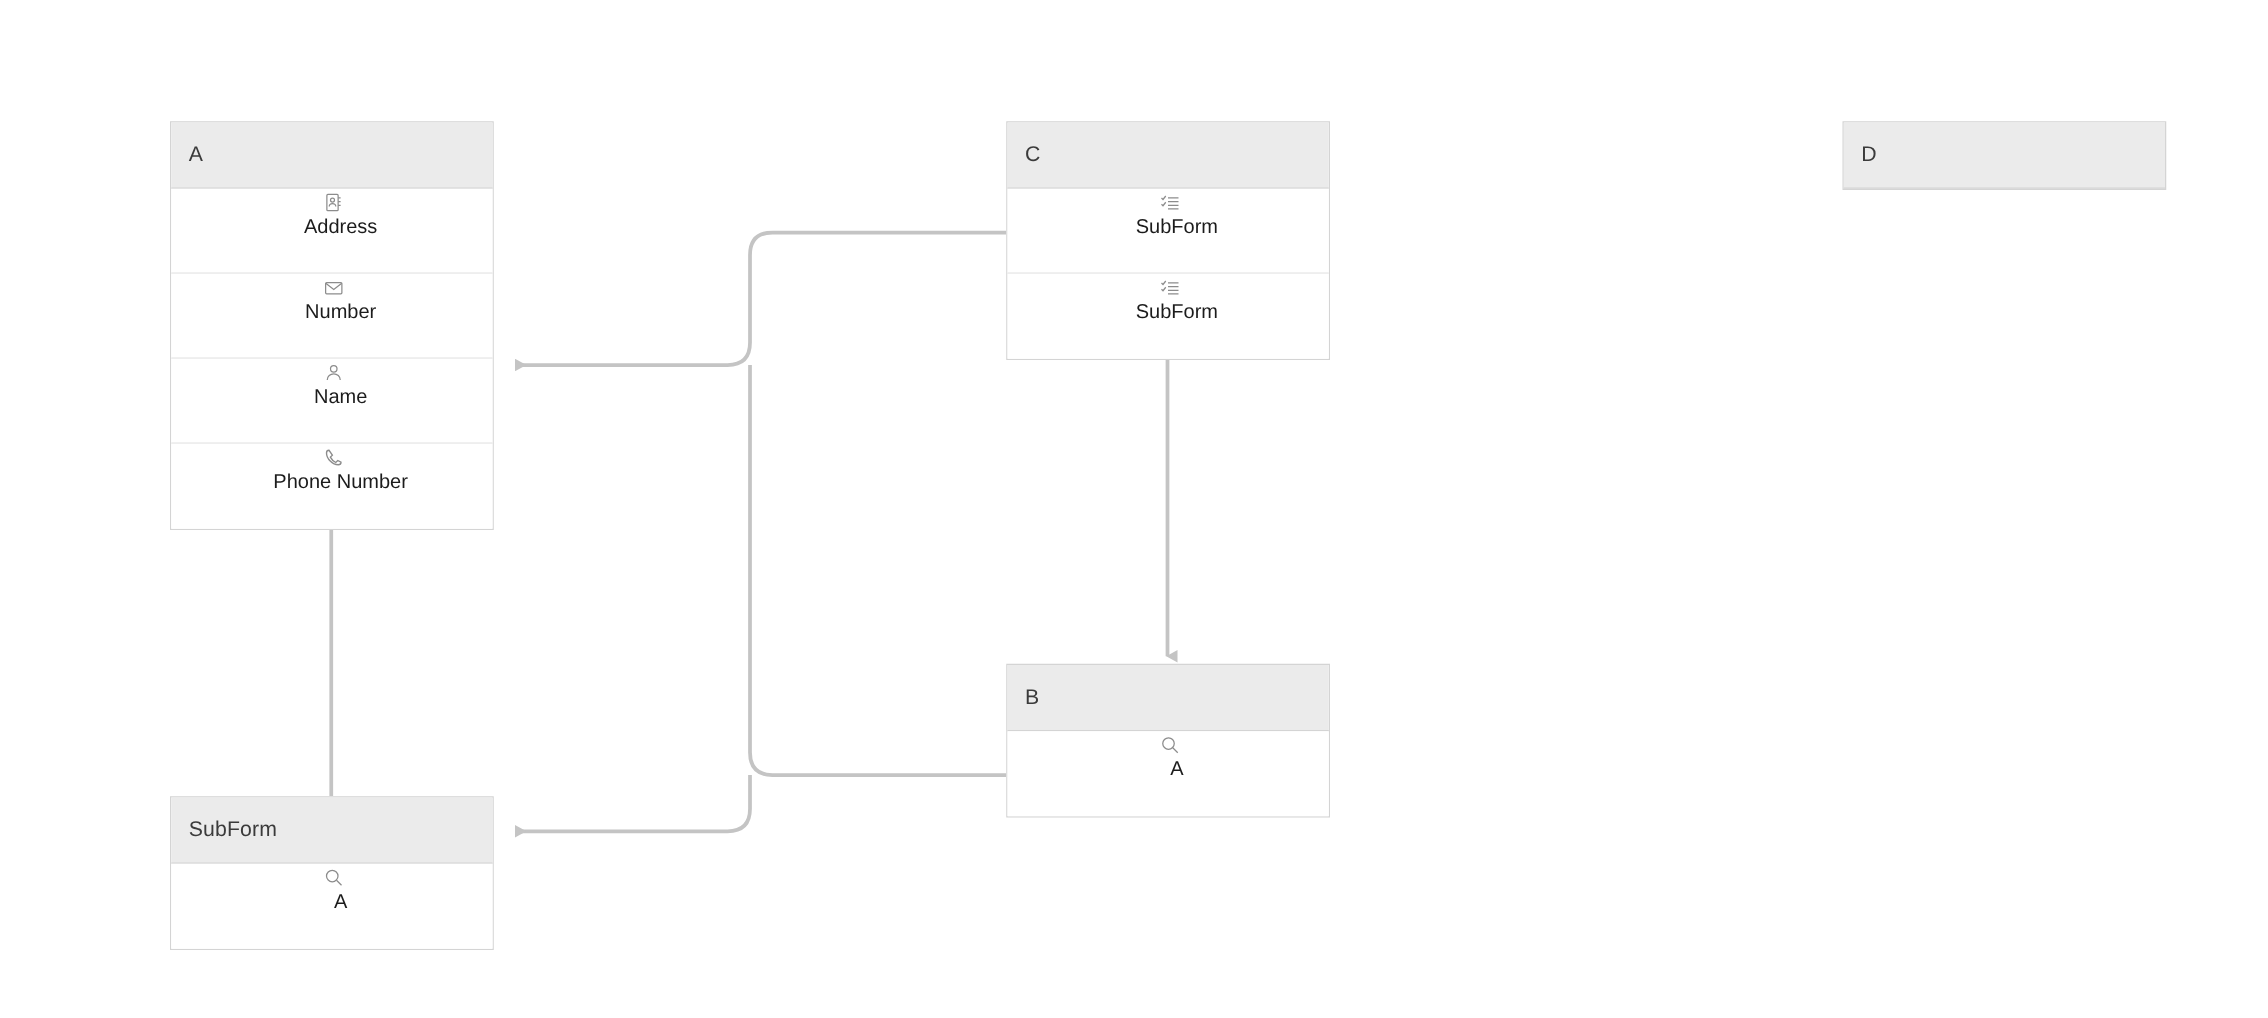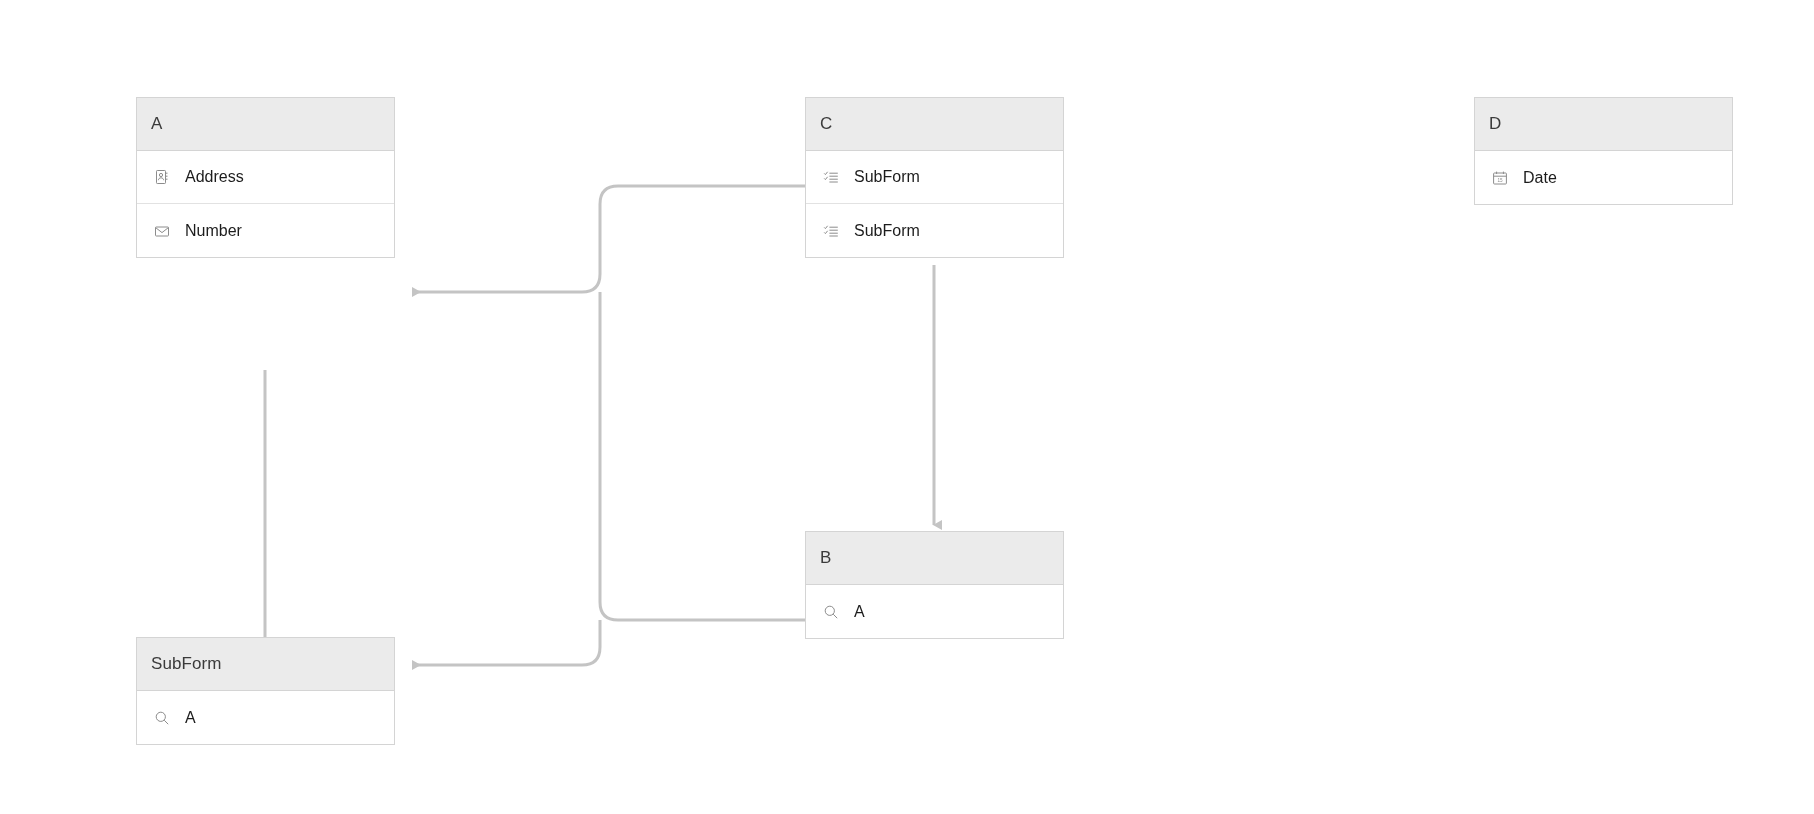--- a/index.html
+++ b/index.html
@@ -46,27 +46,28 @@
   .entity-title {
     font-size: 17px;
     color: #3b3b3b;
     font-family: "Liberation Sans", sans-serif;
     letter-spacing: 0.1px;
   }
   .entity-rows {
     display: block;
   }
   .entity-row {
-    height: 53px;
+    height: 68px;
     display: flex;
     align-items: center;
     padding-left: 14px;
     box-sizing: border-box;
     border-bottom: 1px solid #e2e2e2;
     background: #ffffff;
+    flex-direction: column;
   }
   .entity-row:last-child {
     border-bottom: none;
   }
   .row-icon {
     width: 22px;
     height: 22px;
     flex: 0 0 22px;
     display: flex;
     align-items: center;
@@ -128,20 +129,37 @@
       </div>
       <div class="entity-row">
         <span class="row-icon">
           <svg width="16" height="16" viewBox="0 0 16 16" fill="none" stroke="#8c8c8c" stroke-width="1">
             <rect x="1.5" y="4" width="13" height="9" rx="0.8"></rect>
             <path d="M1.6 4.6 L8 9.6 L14.4 4.6"></path>
           </svg>
         </span>
         <span class="row-label">Number</span>
       </div>
+      <div class="entity-row">
+        <span class="row-icon">
+          <svg width="16" height="16" viewBox="0 0 16 16" fill="none" stroke="#8c8c8c" stroke-width="1">
+            <circle cx="8" cy="5" r="2.6"></circle>
+            <path d="M2.8 14c0-3 2.4-5 5.2-5s5.2 2 5.2 5"></path>
+          </svg>
+        </span>
+        <span class="row-label">Name</span>
+      </div>
+      <div class="entity-row">
+        <span class="row-icon">
+          <svg width="16" height="16" viewBox="0 0 16 16" fill="none" stroke="#8c8c8c" stroke-width="1.1">
+            <path d="M4.2 2.2c-1 0-2 1-2 2.2 0 4.6 4.8 9.4 9.4 9.4 1.2 0 2.2-1 2.2-2l-2.6-1.4-1.6 1.6c-1.8-0.9-3.4-2.5-4.3-4.3l1.6-1.6z"></path>
+          </svg>
+        </span>
+        <span class="row-label">Phone Number</span>
+      </div>
     </div>
   </div>
 
   <div class="entity" style="left:805px; top:97px; width:259px;">
     <div class="entity-header">
       <span class="entity-title">C</span>
     </div>
     <div class="entity-rows">
       <div class="entity-row">
         <span class="row-icon">
@@ -163,33 +181,20 @@
         </span>
         <span class="row-label">SubForm</span>
       </div>
     </div>
   </div>
 
   <div class="entity" style="left:1474px; top:97px; width:259px;">
     <div class="entity-header">
       <span class="entity-title">D</span>
     </div>
-    <div class="entity-rows">
-      <div class="entity-row">
-        <span class="row-icon">
-          <svg width="16" height="16" viewBox="0 0 16 16" fill="none" stroke="#8c8c8c" stroke-width="1">
-            <rect x="1.6" y="3" width="12.8" height="11" rx="0.8"></rect>
-            <path d="M1.6 6.2h12.8"></path>
-            <path d="M4.6 1.6v2.4M11.4 1.6v2.4"></path>
-            <text x="8" y="12.2" font-size="4.6" fill="#8c8c8c" stroke="none" text-anchor="middle" font-family="Liberation Sans, sans-serif">15</text>
-          </svg>
-        </span>
-        <span class="row-label">Date</span>
-      </div>
-    </div>
   </div>
 
   <div class="entity" style="left:805px; top:531px; width:259px;">
     <div class="entity-header">
       <span class="entity-title">B</span>
     </div>
     <div class="entity-rows">
       <div class="entity-row">
         <span class="row-icon">
           <svg width="16" height="16" viewBox="0 0 16 16" fill="none" stroke="#8c8c8c" stroke-width="1">

